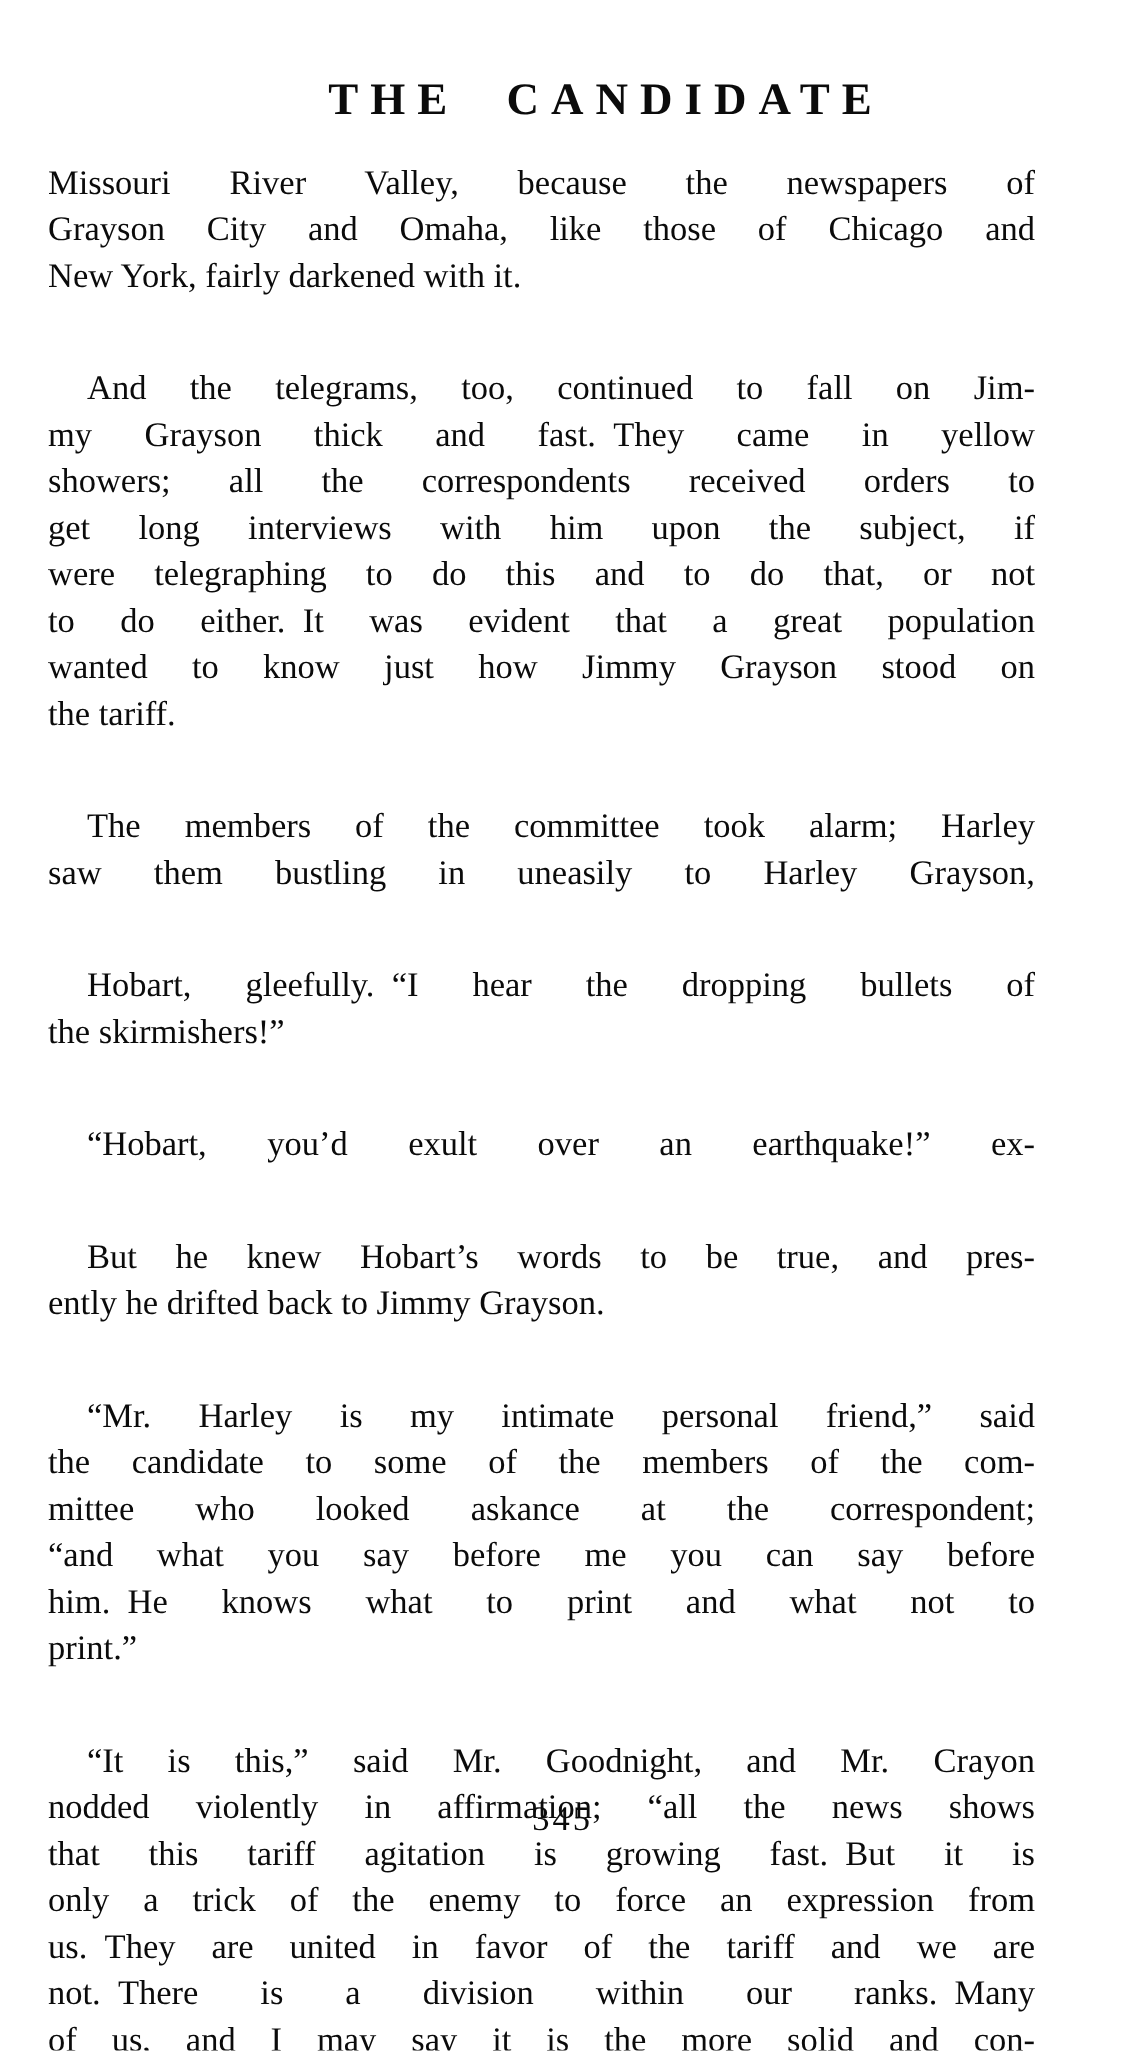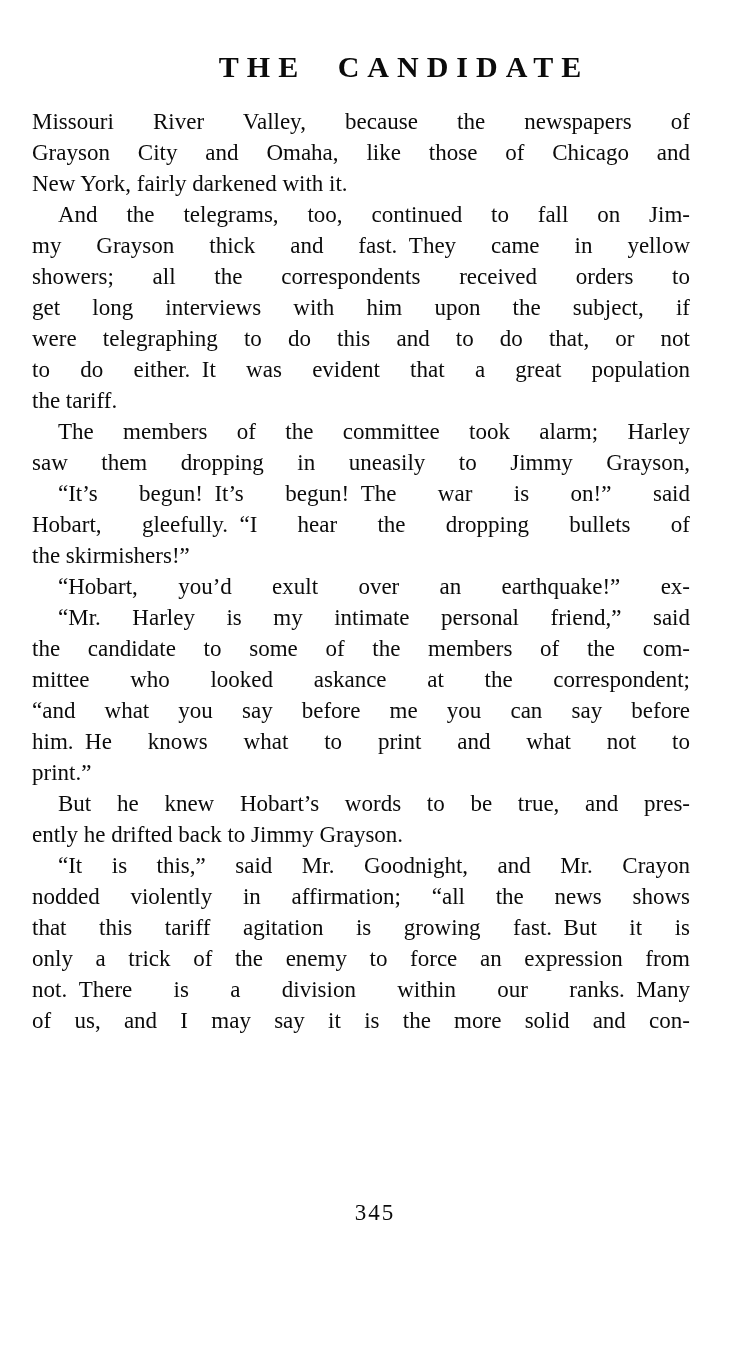--- a/index.html
+++ b/index.html
@@ -42,20 +42,21 @@
   }
   .line {
     text-align: justify;
     text-align-last: justify;
   }
   .line.flush {
     text-align-last: left;
   }
   .para.indent .line:first-child {
     text-indent: 26px;
+    margin-top: 44px;
   }
   .page-number {
     position: absolute;
     top: 1200px;
     left: 0;
     width: 750px;
     text-align: center;
     font-size: 23px;
     letter-spacing: 2px;
   }
@@ -72,50 +73,51 @@
         <div class="line">Grayson City and Omaha, like those of Chicago and</div>
         <div class="line flush">New York, fairly darkened with it.</div>
       </div>
       <div class="para indent">
         <div class="line">And the telegrams, too, continued to fall on Jim-</div>
         <div class="line">my Grayson thick and fast. They came in yellow</div>
         <div class="line">showers; all the correspondents received orders to</div>
         <div class="line">get long interviews with him upon the subject, if</div>
         <div class="line">were telegraphing to do this and to do that, or not</div>
         <div class="line">to do either. It was evident that a great population</div>
+        <div class="line">wanted to know just how Jimmy Grayson stood on</div>
         <div class="line flush">the tariff.</div>
       </div>
       <div class="para indent">
         <div class="line">The members of the committee took alarm; Harley</div>
-        <div class="line">saw them dropping in uneasily to Jimmy Grayson,</div>
+        <div class="line">saw them bustling in uneasily to Harley Grayson,</div>
       </div>
       <div class="para indent">
-        <div class="line">“It’s begun! It’s begun! The war is on!” said</div>
         <div class="line">Hobart, gleefully. “I hear the dropping bullets of</div>
         <div class="line flush">the skirmishers!”</div>
       </div>
       <div class="para indent">
         <div class="line">“Hobart, you’d exult over an earthquake!” ex-</div>
+      </div>
+      <div class="para indent">
+        <div class="line">But he knew Hobart’s words to be true, and pres-</div>
+        <div class="line flush">ently he drifted back to Jimmy Grayson.</div>
       </div>
       <div class="para indent">
         <div class="line">“Mr. Harley is my intimate personal friend,” said</div>
         <div class="line">the candidate to some of the members of the com-</div>
         <div class="line">mittee who looked askance at the correspondent;</div>
         <div class="line">“and what you say before me you can say before</div>
         <div class="line">him. He knows what to print and what not to</div>
         <div class="line flush">print.”</div>
       </div>
       <div class="para indent">
-        <div class="line">But he knew Hobart’s words to be true, and pres-</div>
-        <div class="line flush">ently he drifted back to Jimmy Grayson.</div>
-      </div>
-      <div class="para indent">
         <div class="line">“It is this,” said Mr. Goodnight, and Mr. Crayon</div>
         <div class="line">nodded violently in affirmation; “all the news shows</div>
         <div class="line">that this tariff agitation is growing fast. But it is</div>
         <div class="line">only a trick of the enemy to force an expression from</div>
+        <div class="line">us. They are united in favor of the tariff and we are</div>
         <div class="line">not. There is a division within our ranks. Many</div>
         <div class="line">of us, and I may say it is the more solid and con-</div>
       </div>
     </div>
 
   <div class="page-number">345</div>
 </div>
 
 </body></html>

